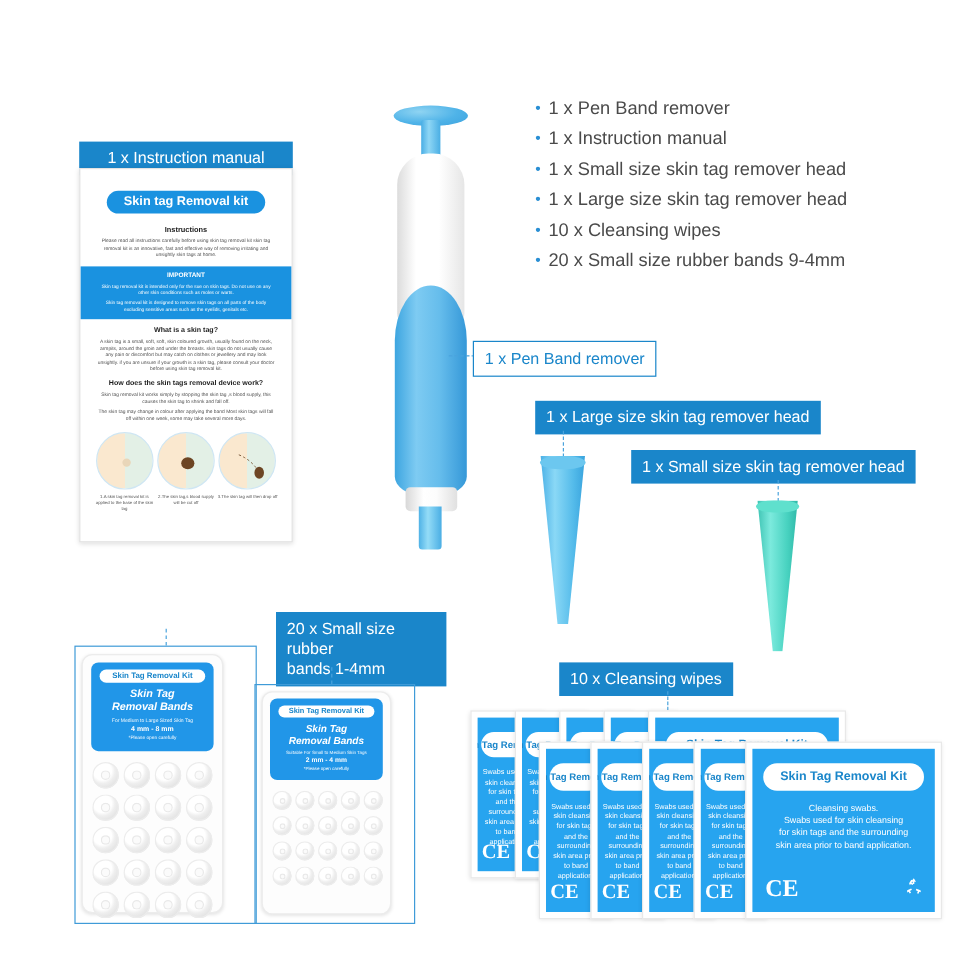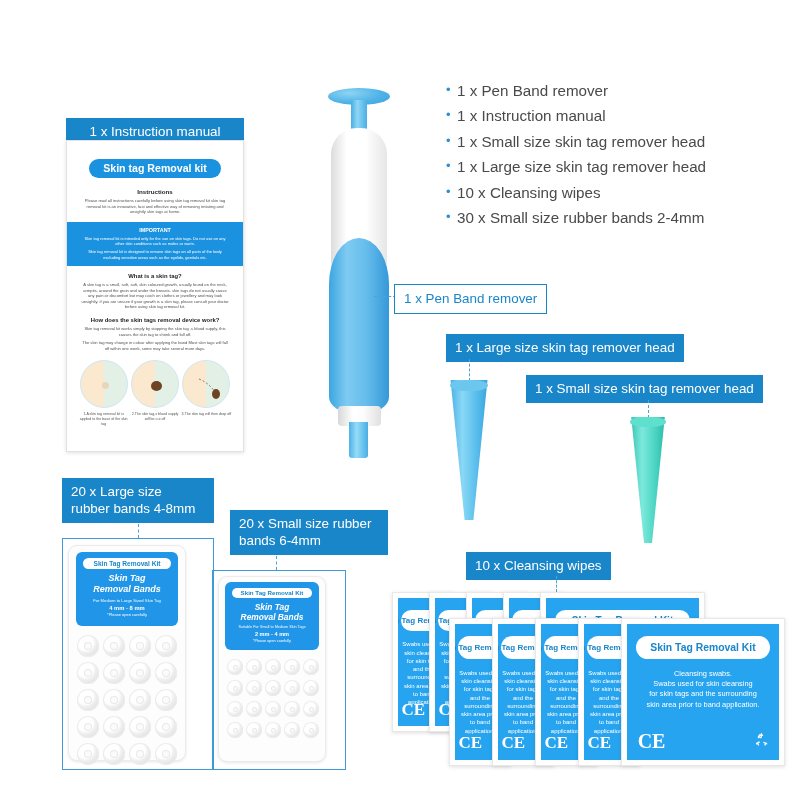--- a/index.html
+++ b/index.html
@@ -173,21 +173,21 @@
 
 <div id="stage">
 
 
   <ul class="contents">
     <li>1 x Pen Band remover</li>
     <li>1 x Instruction manual</li>
     <li>1 x Small size skin tag remover head</li>
     <li>1 x Large size skin tag remover head</li>
     <li>10 x Cleansing wipes</li>
-    <li>30 x Small size rubber bands 2-4mm</li>
+    <li>20 x Small size rubber bands 9-4mm</li>
   </ul>
 
   <div class="chip" style="left:66px; top:118px; width:178px; text-align:center;">1 x Instruction manual</div>
   <div class="dash-v" style="left:155px; top:142px; height:22px;"></div>
 
   <div class="manual">
     <div class="m-pill">Skin tag Removal kit</div>
     <div class="m-h">Instructions</div>
     <div class="m-p">Please read all instructions carefully before using skin tag removal kit skin tag removal kit is an innovative, fast and effective way of removing irritating and unsightly skin tags at home.</div>
     <div class="m-imp">
@@ -247,24 +247,20 @@
     <div class="cone-cap" style="background:#6cc7ef;"></div>
   </div>
 
   <div class="chip" style="left:526px; top:375px;">1 x Small size skin tag remover head</div>
   <div class="dash-v" style="left:648px; top:400px; height:18px;"></div>
   <div class="head" style="left:628px; top:417px; width:40px; height:126px;">
     <div class="cone cone-teal"></div>
     <div class="cone-cap" style="background:#5fe0cd;"></div>
   </div>
 
-  <div class="chip two" style="left:62px; top:478px; width:152px; text-align:left;">
-    <span>20 x Large size</span><br>
-    <span>rubber bands 4-8mm</span>
-  </div>
   <div class="dash-v" style="left:138px; top:524px; height:14px;"></div>
   <div class="frame" style="left:62px; top:538px; width:152px; height:232px;"></div>
 
   <div class="pkg" style="left:68px; top:545px; width:118px; height:216px;">
     <div class="pkg-inner" style="border-radius:9px;"></div>
     <div class="pkg-label" style="left:8px; top:7px; width:102px; height:74px;">
       <span class="lbl-pill" style="font-size:6.6px; line-height:11px;">Skin Tag Removal Kit</span>
       <div class="lbl-t1" style="font-size:9px; line-height:11px;">Skin Tag</div>
       <div class="lbl-t2" style="font-size:9px; line-height:11px;">Removal Bands</div>
       <div class="lbl-s" style="font-size:4.2px; line-height:7px; margin-top:2px;">For Medium to Large Sized Skin Tag</div>
@@ -329,23 +325,23 @@
         </div>
       <div class="ring" style="width:22px;height:22px;">
           <i style="width:8px;height:8px;"></i>
         </div>
       <div class="ring" style="width:22px;height:22px;">
           <i style="width:8px;height:8px;"></i>
         </div>
     </div>
   </div>
 
-  <div class="chip two" style="left:230px; top:510px; width:158px; text-align:left;">
+  <div class="chip two" style="left:230px; top:510px; width:142px; text-align:left;">
     <span>20 x Small size rubber</span><br>
-    <span>bands 6-4mm</span>
+    <span>bands 1-4mm</span>
   </div>
   <div class="dash-v" style="left:276px; top:556px; height:14px;"></div>
   <div class="frame" style="left:212px; top:570px; width:134px; height:200px;"></div>
 
   <div class="pkg" style="left:218px; top:576px; width:108px; height:186px;">
     <div class="pkg-inner" style="border-radius:9px;"></div>
     <div class="pkg-label" style="left:7px; top:6px; width:94px; height:68px;">
       <span class="lbl-pill" style="font-size:6.2px; line-height:10px;">Skin Tag Removal Kit</span>
       <div class="lbl-t1" style="font-size:8.4px; line-height:10px;">Skin Tag</div>
       <div class="lbl-t2" style="font-size:8.4px; line-height:10px;">Removal Bands</div>

